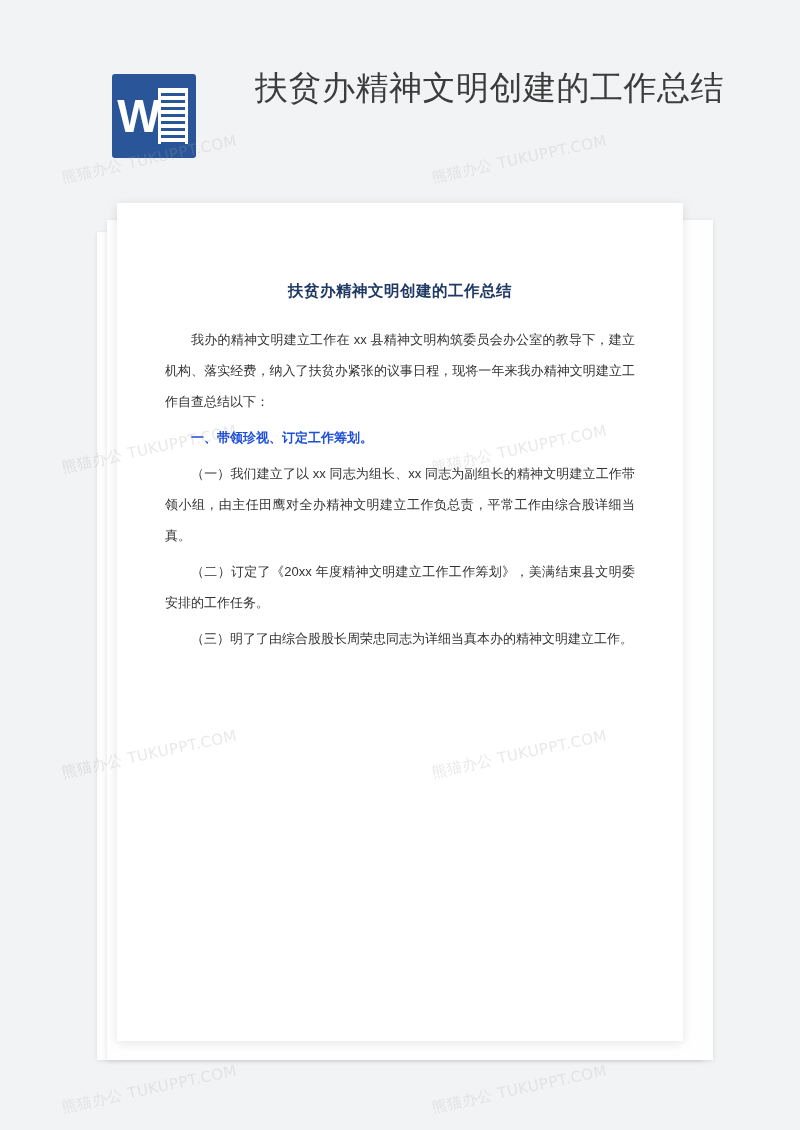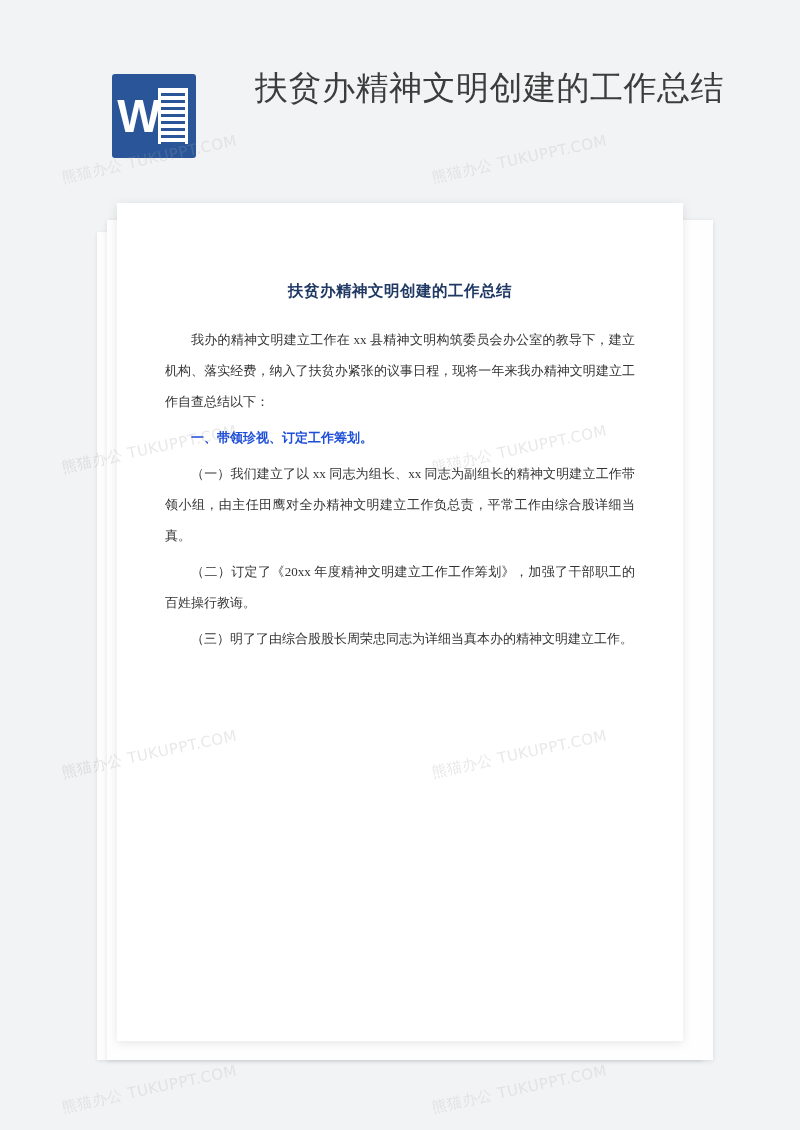--- a/index.html
+++ b/index.html
@@ -109,21 +109,21 @@
     font-family: "DejaVu Sans", "Liberation Sans", sans-serif;
     margin-bottom: 22px;
   }
   .para {
     color: #333333;
     font-size: 13px;
     line-height: 31px;
     text-align: justify;
     text-indent: 2em;
     margin: 0 0 5px 0;
-    font-family: Liberation Serif, serif;
+    font-family: Liberation Sans, sans-serif;
   }
   .para.bold {
     font-weight: bold;
     color: #1d4ed8;
   }
 
   
   .wm {
     position: absolute;
     color: rgba(150,150,150,0.20);
@@ -164,21 +164,21 @@
 
   <div class="paper-stack">
     <div class="sheet-back2"></div>
     <div class="sheet-back1"></div>
     <div class="sheet-main">
       <div class="page-body">
         <div class="page-title">扶贫办精神文明创建的工作总结</div>
         <p class="para">我办的精神文明建立工作在 xx 县精神文明构筑委员会办公室的教导下，建立机构、落实经费，纳入了扶贫办紧张的议事日程，现将一年来我办精神文明建立工作自查总结以下：</p>
         <p class="para bold">一、带领珍视、订定工作筹划。</p>
         <p class="para">（一）我们建立了以 xx 同志为组长、xx 同志为副组长的精神文明建立工作带领小组，由主任田鹰对全办精神文明建立工作负总责，平常工作由综合股详细当真。</p>
-        <p class="para">（二）订定了《20xx 年度精神文明建立工作工作筹划》，加强了干部职工的百姓操行教诲。</p>
+        <p class="para">（二）订定了《20xx 年度精神文明建立工作工作筹划》，美满结束县文明委安排的工作任务。</p>
         <p class="para">（三）明了了由综合股股长周荣忠同志为详细当真本办的精神文明建立工作。</p>
       </div>
     </div>
   </div>
 
   <div class="wm light" style="left:60px;  top:150px;">熊猫办公 TUKUPPT.COM</div>
   <div class="wm light" style="left:430px; top:150px;">熊猫办公 TUKUPPT.COM</div>
   <div class="wm dark" style="left:60px;  top:440px;">熊猫办公 TUKUPPT.COM</div>
   <div class="wm dark" style="left:430px; top:440px;">熊猫办公 TUKUPPT.COM</div>
   <div class="wm dark" style="left:60px;  top:745px;">熊猫办公 TUKUPPT.COM</div>

